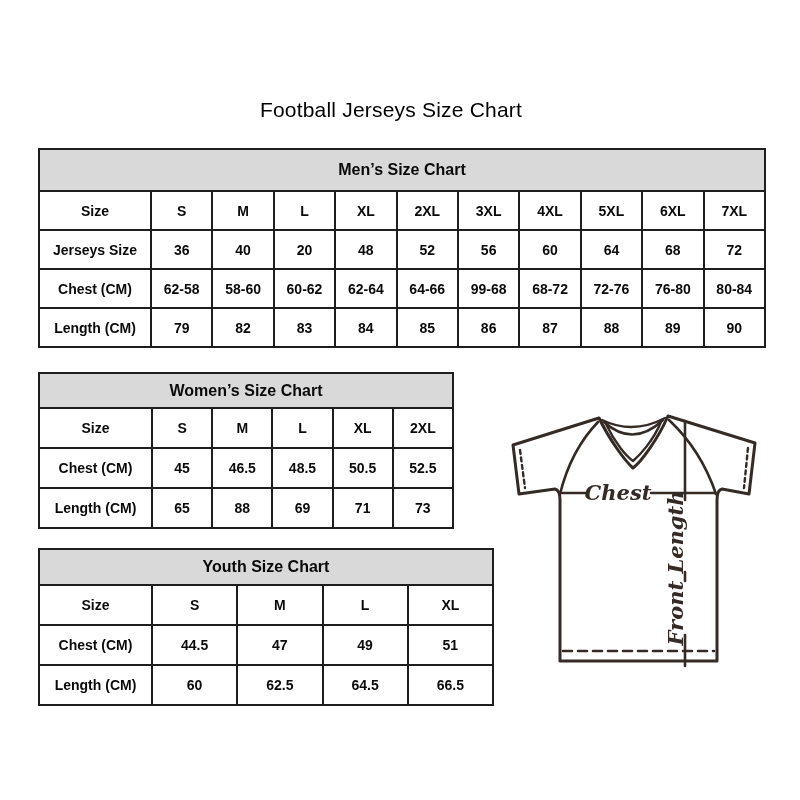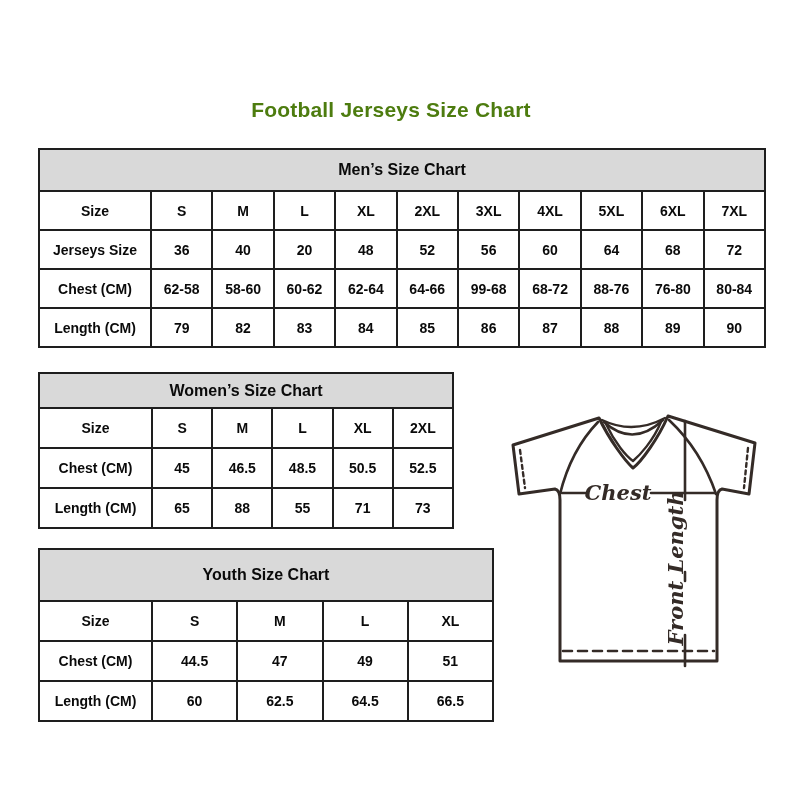--- a/index.html
+++ b/index.html
@@ -3,21 +3,21 @@
 <meta charset="utf-8">
 <style>
   html,body{margin:0;padding:0;background:#ffffff;}
   body{
     width:800px;height:800px;position:relative;overflow:hidden;
     font-family:"Liberation Sans","DejaVu Sans",sans-serif;
     color:#0a0a0a;
   }
   .page-title{
     position:absolute;top:98px;left:0;width:782px;
-    text-align:center;font-size:21px;font-weight:bold;color:#4d7c0f;
+    text-align:center;font-size:21px;font-weight:normal;color:#000000;
     letter-spacing:0.2px;
   }
   .table-wrap{position:absolute;}
   #mens-table{left:38px;top:148px;width:728px;}
   #womens-table{left:38px;top:372px;width:416px;}
   #youth-table{left:38px;top:548px;width:456px;}
   table.size-table{
     border-collapse:collapse;table-layout:fixed;width:100%;
     border:2px solid #1e1e1e;
   }
@@ -30,21 +30,21 @@
   table.size-table td.table-title{
     background:#d9d9d9;font-size:16px;margin-top:10px;
   }
   #mens-table tr{height:39px;}
   #mens-table tr.title-row{height:42px;}
   #mens-table col.label-col{width:112px;}
   #womens-table tr{height:40px;}
   #womens-table tr.title-row{height:35px;}
   #womens-table col.label-col{width:113px;}
   #youth-table tr{height:40px;}
-  #youth-table tr.title-row{height:52px;}
+  #youth-table tr.title-row{height:36px;}
   #youth-table col.label-col{width:113px;}
   #jersey-diagram{position:absolute;left:505px;top:408px;width:265px;height:262px;}
   #jersey-diagram svg{display:block;width:100%;height:100%;}
   .jersey-label{
     font-family:"DejaVu Serif","Liberation Serif",serif;
     font-style:italic;font-weight:bold;
   }
 </style>
 </head>
 <body>
@@ -98,21 +98,21 @@
         </tr>
         <tr>
           <td>Chest (CM)</td>
           <td>62-58</td>
           <td>58-60</td>
           <td>60-62</td>
           <td>62-64</td>
           <td>64-66</td>
           <td>99-68</td>
           <td>68-72</td>
-          <td>88-76</td>
+          <td>72-76</td>
           <td>76-80</td>
           <td>80-84</td>
         </tr>
         <tr>
           <td>Length (CM)</td>
           <td>79</td>
           <td>82</td>
           <td>83</td>
           <td>84</td>
           <td>85</td>
@@ -152,21 +152,21 @@
           <td>45</td>
           <td>46.5</td>
           <td>48.5</td>
           <td>50.5</td>
           <td>52.5</td>
         </tr>
         <tr>
           <td>Length (CM)</td>
           <td>65</td>
           <td>88</td>
-          <td>55</td>
+          <td>69</td>
           <td>71</td>
           <td>73</td>
         </tr>
       </tbody>
     </table>
   </div>
 <div id="youth-table" class="table-wrap">
     <table class="size-table">
       <colgroup>
         <col class="label-col">

